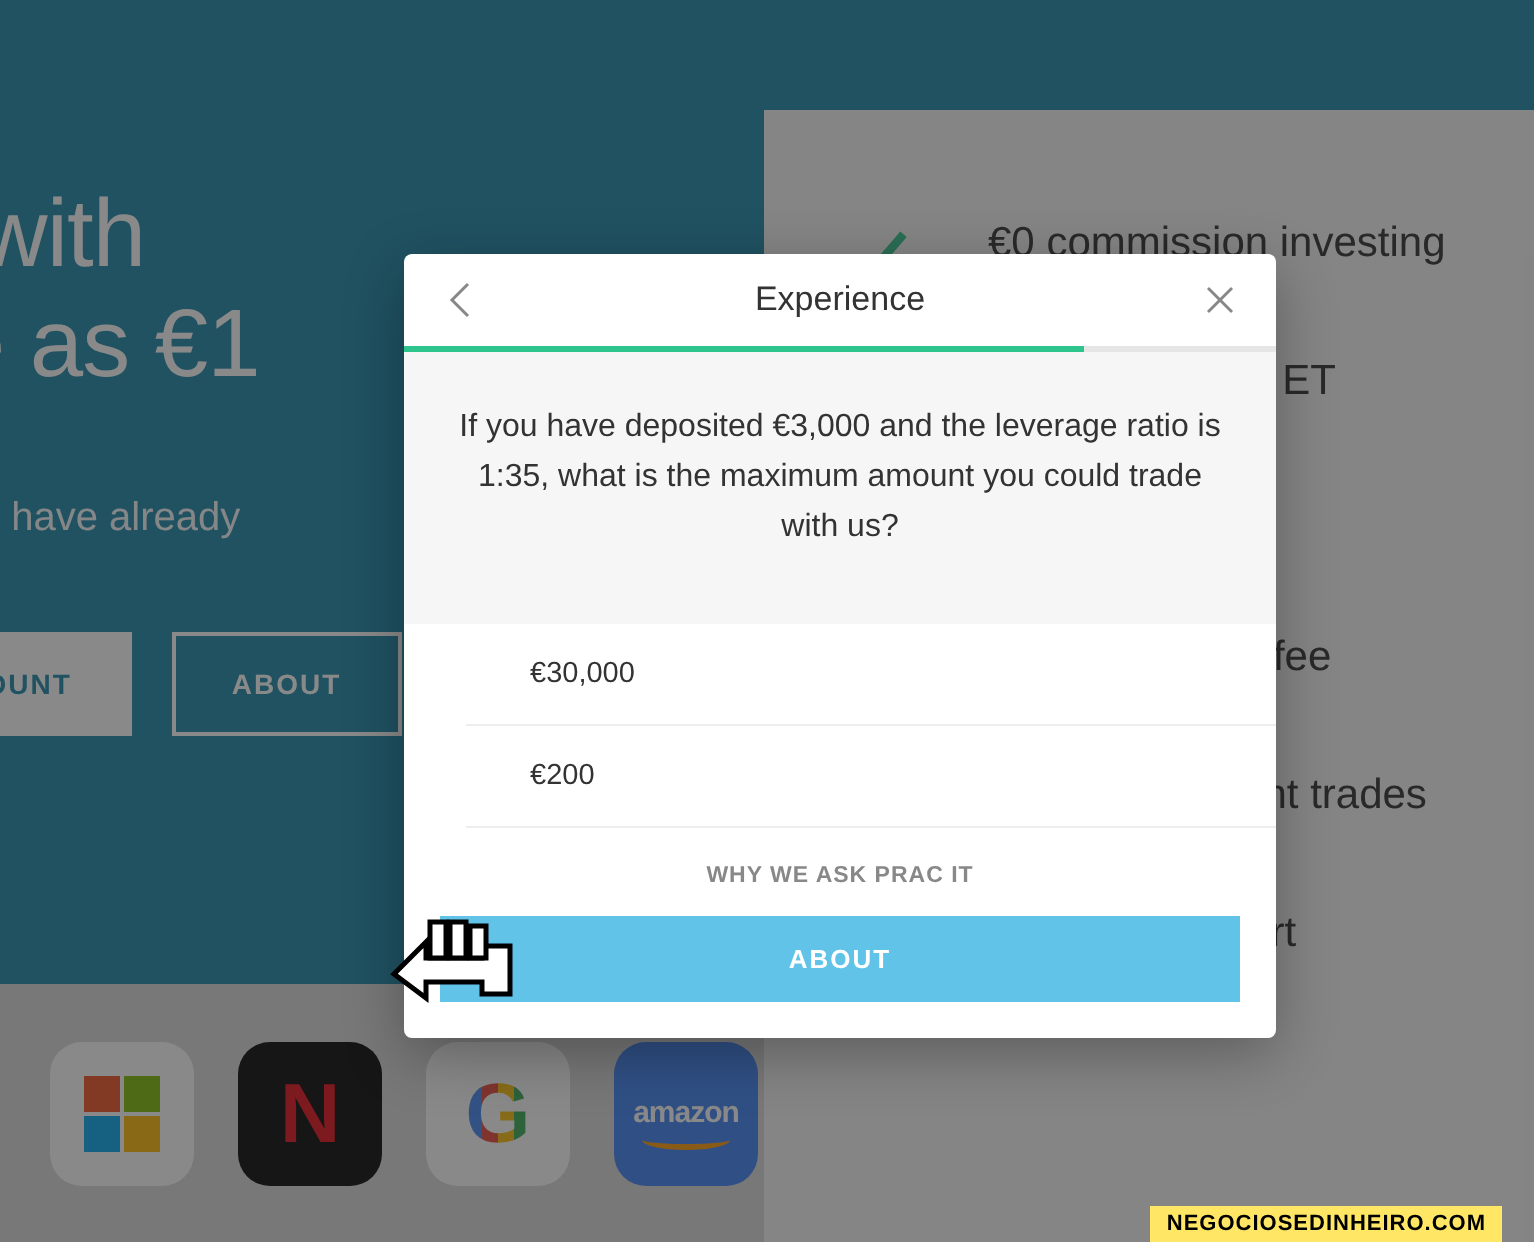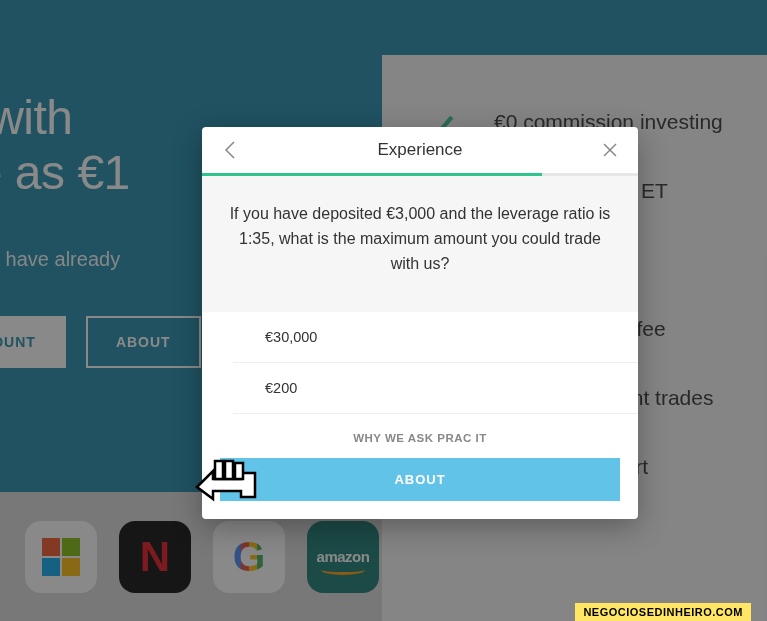--- a/index.html
+++ b/index.html
@@ -15,21 +15,21 @@
 .btn-secondary { background: transparent; color: #fff; }
 
 .logo-bar { position: absolute; left: 0; top: 492px; height: 129px; width: 420px; background: #d9d9d9; display: flex; align-items: center; gap: 22px; padding-left: 25px; }
 .logo-tile { width: 72px; height: 72px; border-radius: 16px; display: flex; align-items: center; justify-content: center; font-weight: 700; }
 .logo-ms { background: #fff; }
 .ms-grid { display: grid; grid-template-columns: 1fr 1fr; gap: 2px; width: 38px; height: 38px; }
 .ms-grid div:nth-child(1){background:#f25022;} .ms-grid div:nth-child(2){background:#7fba00;} .ms-grid div:nth-child(3){background:#00a4ef;} .ms-grid div:nth-child(4){background:#ffb900;}
 .logo-n { background: #000; color: #e50914; font-size: 42px; font-family: Arial Black, sans-serif; }
 .logo-g { background: #fff; }
 .g-letter { font-size: 42px; font-weight: 700; background: linear-gradient(90deg,#4285f4 0 25%,#ea4335 25% 50%,#fbbc05 50% 75%,#34a853 75%); -webkit-background-clip: text; background-clip: text; color: transparent; }
-.logo-a { background: #0f766e; color: #fff; font-size: 15px; letter-spacing: -0.5px; position: relative; }
+.logo-a { background: #3b82f6; color: #fff; font-size: 15px; letter-spacing: -0.5px; position: relative; }
 .logo-a::after { content:""; position:absolute; left:14px; right:14px; bottom:18px; height:7px; border-bottom:3px solid #ff9900; border-radius:0 0 50% 50%; }
 
 .right-panel { position: absolute; right: -10px; top: 55px; width: 395px; height: 566px; background: #f5f5f5; padding: 55px 20px 20px 40px; }
 .feat { display: flex; align-items: flex-end; gap: 38px; margin-bottom: 45px; }
 .check { flex: 0 0 34px; height: 24px; }
 .check svg { stroke: #2dc48d; stroke-width: 3; fill: none; }
 .feat-text { font-size: 21px; color: #2a2a2a; font-weight: 500; white-space: nowrap; }
 
 .overlay { position: absolute; inset: 0; background: rgba(40,40,40,0.55); }
 

